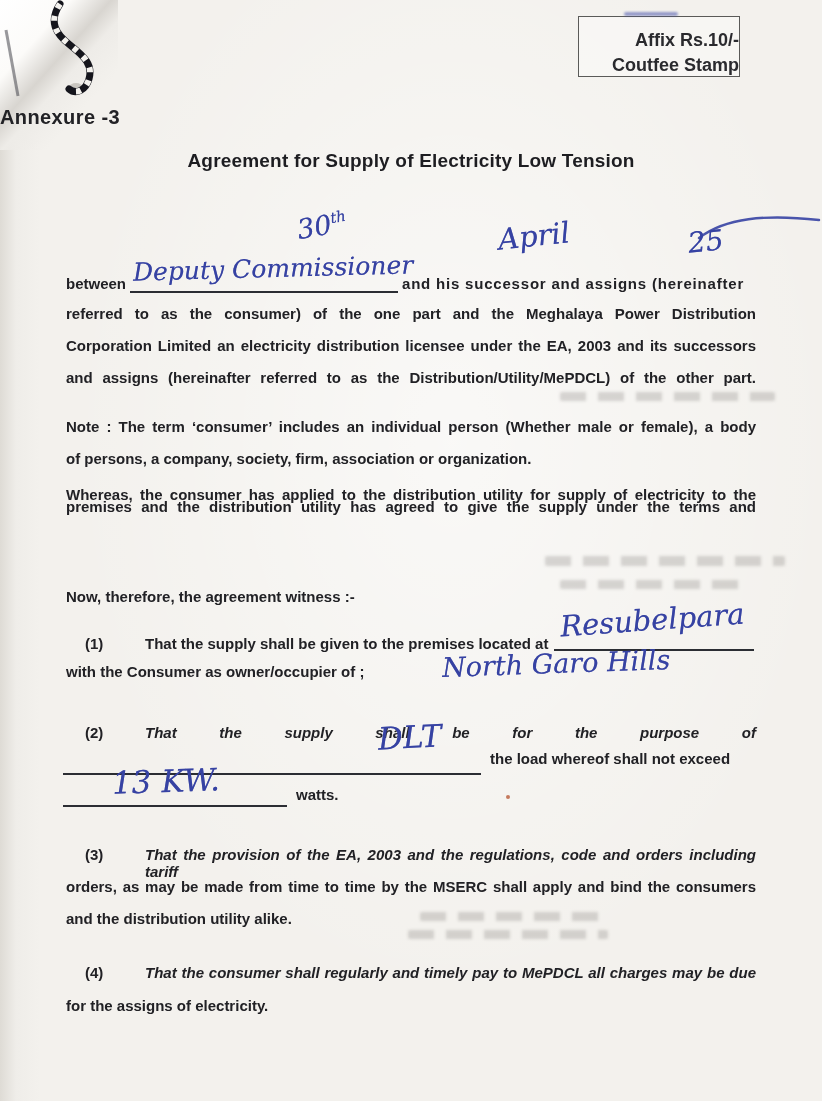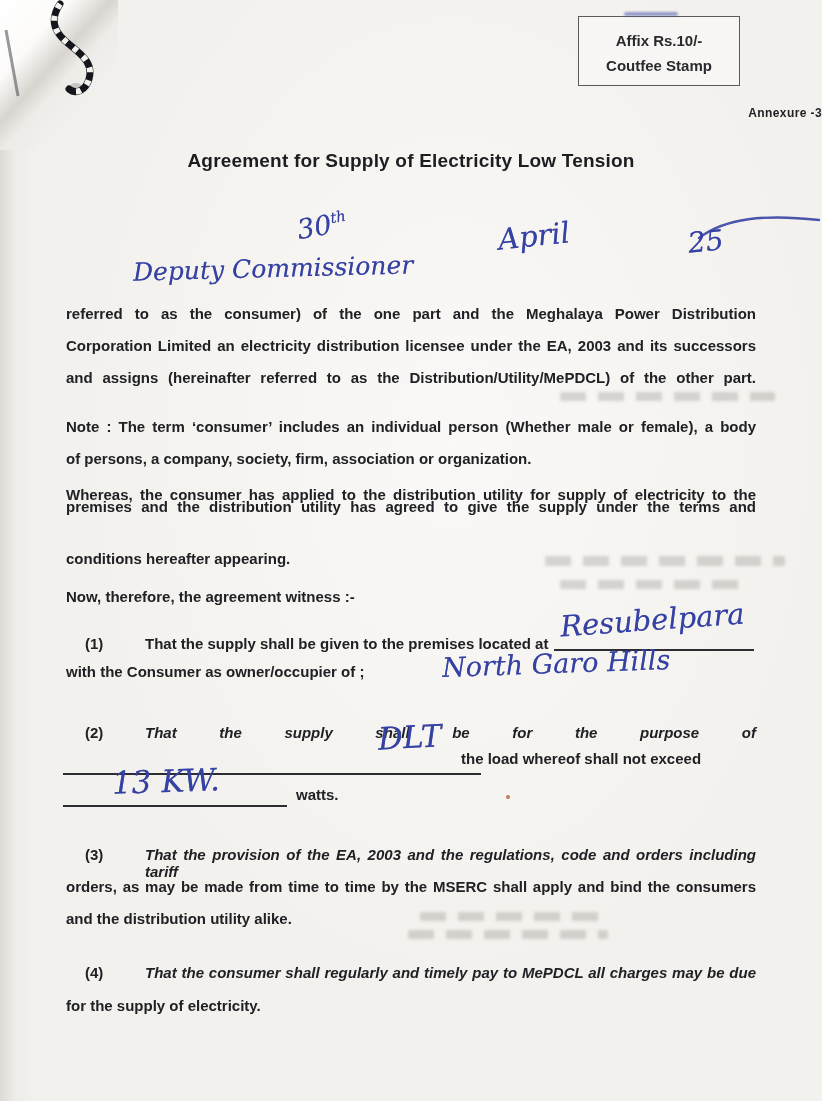--- a/index.html
+++ b/index.html
@@ -15,32 +15,32 @@
   }
   
   .fold{
     position:absolute;left:0;top:0;width:118px;height:150px;
     background:linear-gradient(132deg,#ffffff 0%,#fcfbf9 28%,#d8d5d0 44%,#eeece8 54%,rgba(243,241,237,0) 72%);
     pointer-events:none;
   }
   .thread-svg{position:absolute;left:0;top:0;}
   
   .stamp{
-    position:absolute;left:578px;top:16px;width:162px;height:70px;
+    position:absolute;left:578px;top:16px;width:162px;height:61px;
     border:1.5px solid #5a5a58;background:rgba(255,255,255,.35);
-    text-align:center;box-sizing:border-box;padding-top:11px;
-    font-weight:bold;font-size:15px;line-height:25px;color:#2a2a2e;
+    text-align:right;box-sizing:border-box;padding-top:11px;
+    font-weight:bold;font-size:18px;line-height:25px;color:#2a2a2e;
   }
   .smudge{
     position:absolute;left:624px;top:12px;width:54px;height:4px;
     background:rgba(70,80,170,.55);filter:blur(1.2px);border-radius:2px;
   }
   .heading-annexure{
-    position:absolute;left:0;top:106px;width:822px;text-align:right;
-    font-size:12px;font-weight:bold;letter-spacing:.4px;color:#222226;
+    position:absolute;left:0;top:106px;width:822px;text-align:left;
+    font-size:20px;font-weight:bold;letter-spacing:.4px;color:#222226;
   }
   .heading-title{
     position:absolute;left:0;top:150px;width:822px;text-align:center;
     font-size:19px;font-weight:bold;letter-spacing:.2px;color:#1d1d21;
   }
   
   .pline{
     position:absolute;left:66px;width:690px;height:22px;
     font-size:15px;font-weight:bold;color:#212125;white-space:nowrap;
   }
@@ -85,63 +85,67 @@
   <div class="stamp">
     <div>Affix Rs.10/-</div>
     <div>Coutfee Stamp</div>
   </div>
   <div class="smudge"></div>
 
   <div class="heading-annexure">Annexure -3</div>
   <div class="heading-title">Agreement for Supply of Electricity Low Tension</div>
 
 
+  <div class="pline" style="top:272px">
+    <span class="seg" style="left:0">between</span>
+    <span class="blank" style="left:64px;width:268px"></span>
+    <span class="seg" style="left:336px;letter-spacing:.8px">and his successor and assigns (hereinafter</span>
+  </div>
 
   <div class="pline just" style="top:305px">referred to as the consumer) of the one part and the Meghalaya Power Distribution</div>
   <div class="pline just" style="top:337px">Corporation Limited an electricity distribution licensee under the EA, 2003 and its successors</div>
   <div class="pline just" style="top:369px">and assigns (hereinafter referred to as the Distribution/Utility/MePDCL) of the other part.</div>
 
   <div class="pline" style="top:450px">of persons, a company, society, firm, association or organization.</div>
   <div class="pline just" style="top:418px">Note : The term ‘consumer’ includes an individual person (Whether male or female), a body</div>
 
   <div class="pline just" style="top:486px">Whereas, the consumer has applied to the distribution utility for supply of electricity to the</div>
   <div class="pline just" style="top:498px">premises and the distribution utility has agreed to give the supply under the terms and</div>
-  <div class="pline" style="top:550px">conditions hereafter appearing.</div>
 
   <div class="pline" style="top:588px">Now, therefore, the agreement witness :-</div>
 
   <div class="pline row" style="top:630px">
     <span class="num">(1)</span>
     <span>That the supply shall be given to the premises located at</span>
     <span class="blankfill"></span>
   </div>
   <div class="pline" style="top:663px">with the Consumer as owner/occupier of ;</div>
 
   <div class="pline rowflex" style="top:724px">
     <span class="num">(2)</span>
     <span class="ctext">That the supply shall be for the purpose of</span>
   </div>
   <div class="uline" style="left:63px;top:773px;width:418px"></div>
-  <div class="pline" style="left:461px;top:750px;width:270px">the load whereof shall not exceed</div>
+  <div class="pline" style="left:490px;top:750px;width:270px">the load whereof shall not exceed</div>
   <div class="uline" style="left:63px;top:805px;width:224px"></div>
   <div class="pline" style="left:296px;top:786px;width:100px">watts.</div>
   <div class="inkdot" style="left:506px;top:795px"></div>
 
   <div class="pline rowflex" style="top:846px">
     <span class="num">(3)</span>
     <span class="ctext">That the provision of the EA, 2003 and the regulations, code and orders including tariff</span>
   </div>
   <div class="pline just" style="top:878px">orders, as may be made from time to time by the MSERC shall apply and bind the consumers</div>
   <div class="pline" style="top:910px">and the distribution utility alike.</div>
 
   <div class="pline rowflex" style="top:964px">
     <span class="num">(4)</span>
     <span class="ctext">That the consumer shall regularly and timely pay to MePDCL all charges may be due</span>
   </div>
-  <div class="pline" style="top:997px">for the supply of electricity.</div>
+  <div class="pline" style="top:997px">for the assigns of electricity.</div>
 
   <div class="hw" style="left:297px;top:212px;font-size:27px;transform:rotate(-10deg)"><span>30</span><sup>th</sup></div>
   <div class="hw" style="left:498px;top:222px;font-size:29px;transform:rotate(-6deg)">April</div>
   <div class="hw" style="left:688px;top:228px;font-size:28px;transform:rotate(-6deg)">25</div>
   <svg class="flourish" style="left:695px;top:208px" width="127" height="34" viewBox="0 0 127 34">
     <path d="M4,30 C30,10 70,6 124,12" stroke="#3642a3" stroke-width="2.4" fill="none" stroke-linecap="round" opacity=".9"></path>
   </svg>
   <div class="hw" style="left:133px;top:256px;font-size:25px;transform:rotate(-1.5deg)">Deputy Commissioner</div>
   <div class="hw" style="left:560px;top:606px;font-size:29px;transform:rotate(-4deg)">Resubelpara</div>
   <div class="hw" style="left:442px;top:650px;font-size:27px;transform:rotate(-2deg)">North Garo Hills</div>

